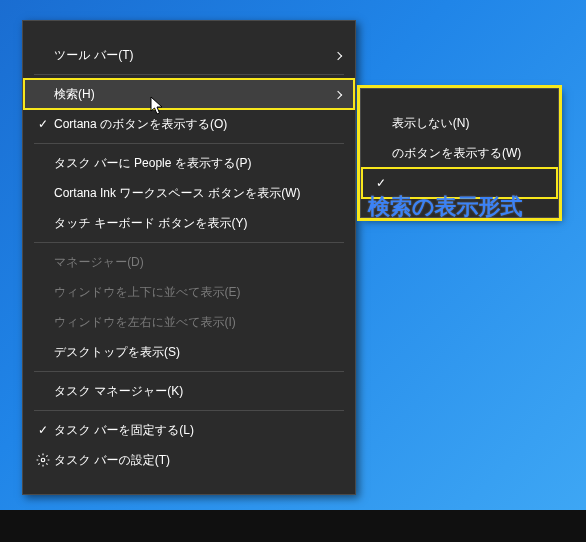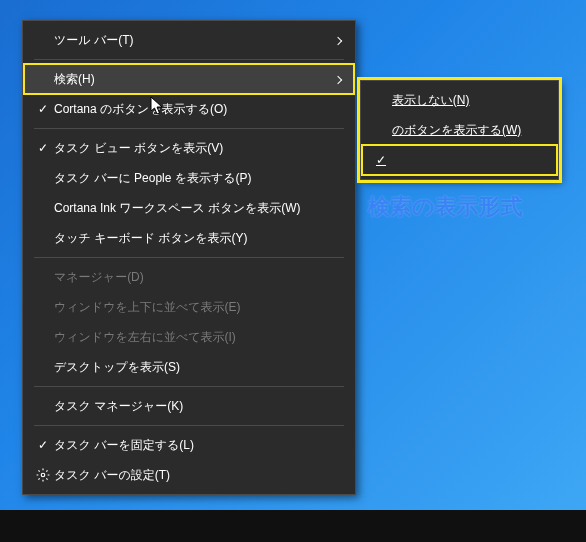--- a/index.html
+++ b/index.html
@@ -19,33 +19,32 @@
     left: 0;
     right: 0;
     height: 32px;
     background: #101010;
   }
   .context-menu {
     position: absolute;
     background: #2b2b2b;
     border: 1px solid #4a4a4a;
     color: #ffffff;
-    padding: 4px 1px;
+    padding: 19px 1px;
     box-shadow: 3px 3px 8px rgba(0,0,0,0.5);
   }
   .main-menu {
     left: 22px;
     top: 20px;
     width: 330px;
   }
   .sub-menu {
     left: 360px;
-    top: 80px;
+    top: 88px;
     width: 195px;
-    text-decoration: underline;
   }
   .menu-item {
     display: flex;
     align-items: center;
     height: 30px;
     padding: 0 10px 0 8px;
     cursor: default;
     position: relative;
   }
   .menu-item.highlighted {
@@ -144,26 +143,20 @@
 
   <div class="menu-item hoverable">
     <span class="icon-slot">
         <span class="check-icon"></span>
       </span>
     <span class="label">Cortana のボタンを表示する(O)</span>
   </div>
 
   <div class="separator"></div>
 
-  <div class="menu-item hoverable">
-    <span class="icon-slot">
-        <span class="check-icon"></span>
-      </span>
-    <span class="label">タスク ビュー ボタンを表示(V)</span>
-  </div>
 
   <div class="menu-item hoverable">
     <span class="icon-slot"></span>
     <span class="label">タスク バーに People を表示する(P)</span>
   </div>
 
   <div class="menu-item hoverable">
     <span class="icon-slot"></span>
     <span class="label">Cortana Ink ワークスペース ボタンを表示(W)</span>
   </div>

